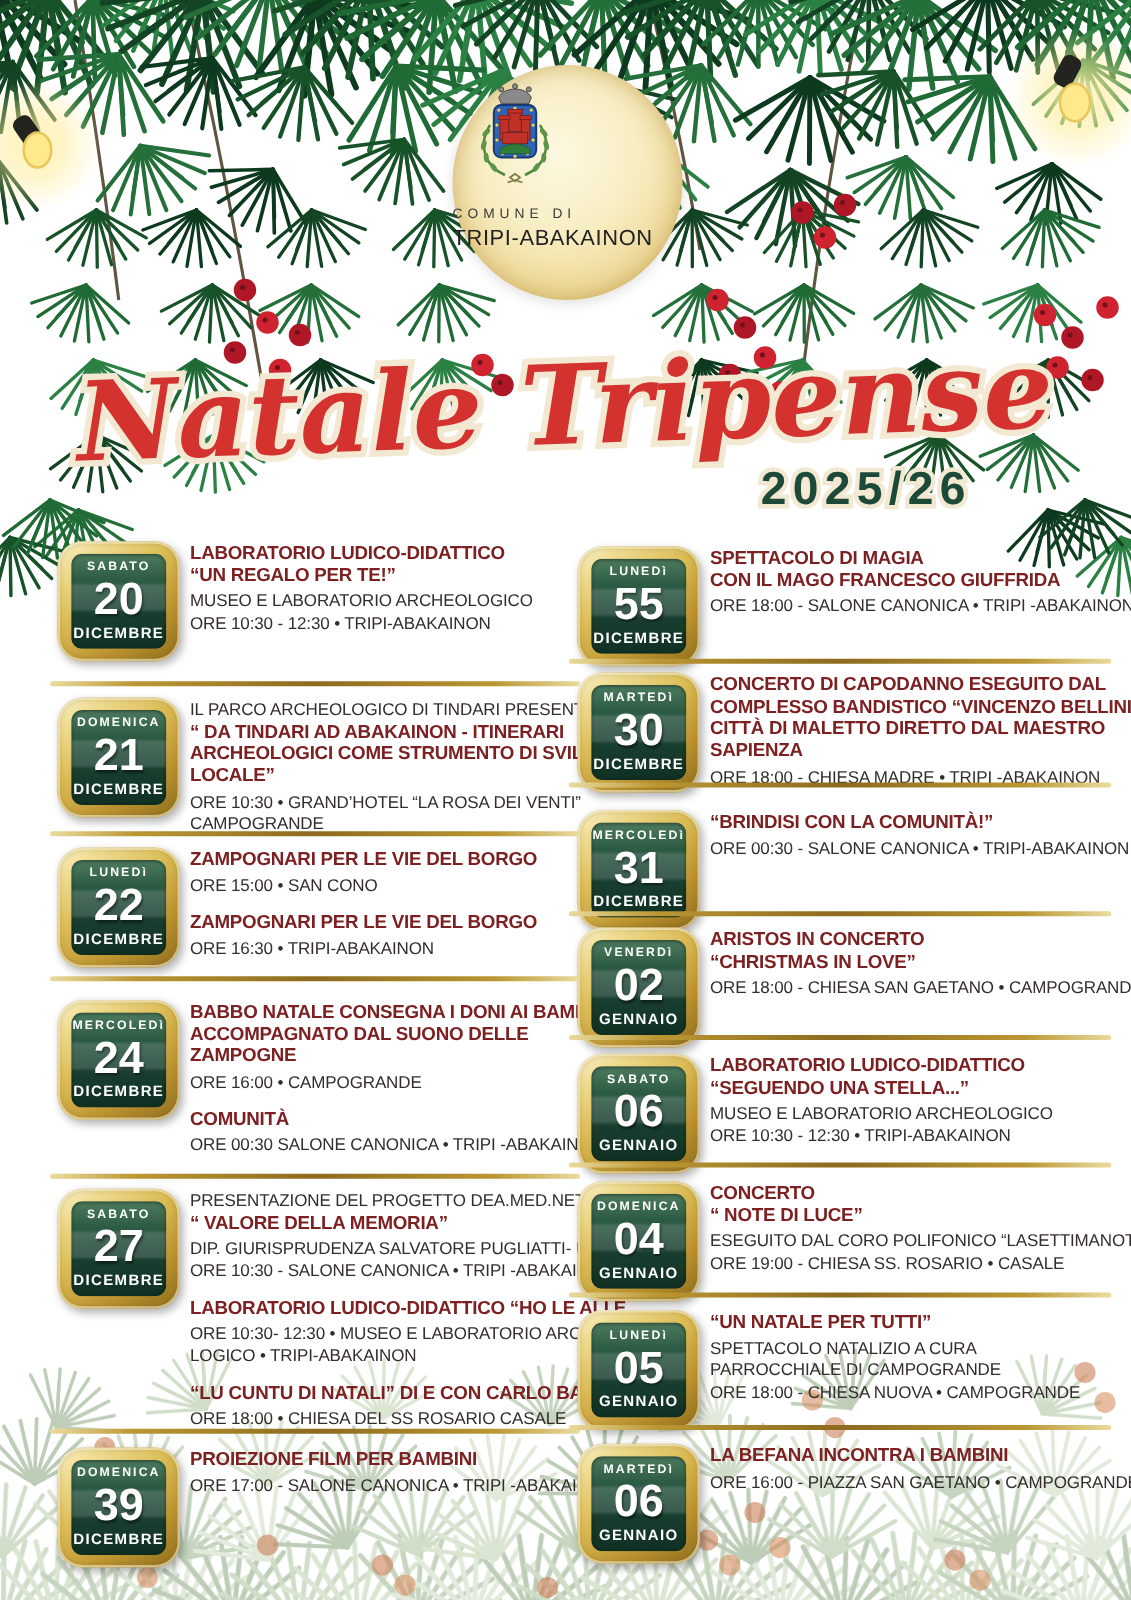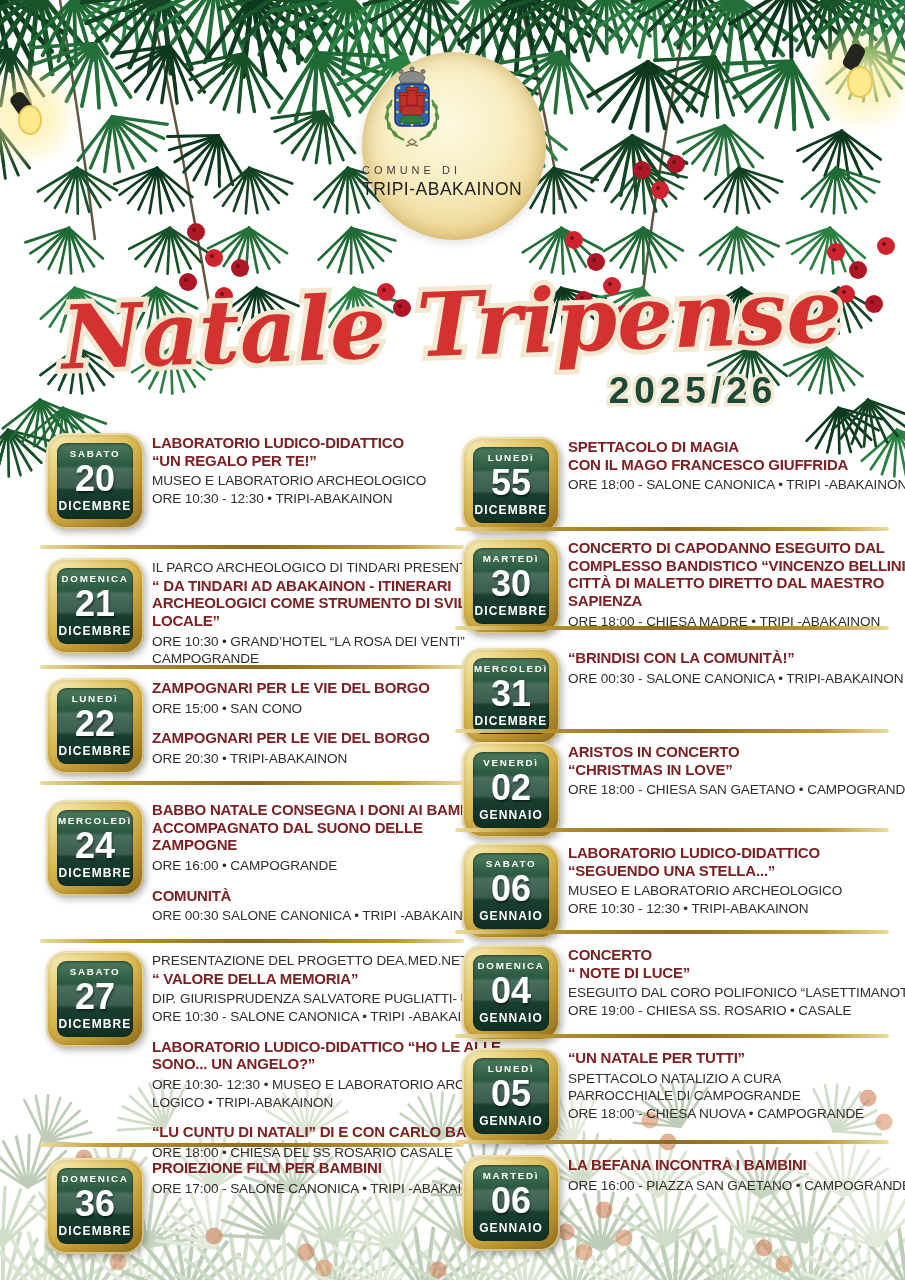--- a/index.html
+++ b/index.html
@@ -301,21 +301,21 @@
             <div class="b-day">LUNEDì</div>
             <div class="b-num">22</div>
             <div class="b-month">DICEMBRE</div>
           </div>
         </div>
         <div class="ev-text">
           <div class="line title">ZAMPOGNARI PER LE VIE DEL BORGO</div>
           <div class="line detail">ORE 15:00  • SAN CONO</div>
           <div class="line gap"></div>
           <div class="line title">ZAMPOGNARI PER LE VIE DEL BORGO</div>
-          <div class="line detail">ORE 20:30 • TRIPI-ABAKAINON</div>
+          <div class="line detail">ORE 16:30 • TRIPI-ABAKAINON</div>
         </div>
       </div>
       <div class="event" style="left: 46px; top: 800px;">
         <div class="badge">
           <div class="badge-inner">
             <div class="b-day">MERCOLEDì</div>
             <div class="b-num">24</div>
             <div class="b-month">DICEMBRE</div>
           </div>
         </div>
@@ -337,33 +337,32 @@
             <div class="b-month">DICEMBRE</div>
           </div>
         </div>
         <div class="ev-text">
           <div class="line detail">PRESENTAZIONE DEL PROGETTO DEA.MED.NET</div>
           <div class="line title">“ VALORE DELLA MEMORIA”</div>
           <div class="line detail">DIP. GIURISPRUDENZA SALVATORE PUGLIATTI- UNIME</div>
           <div class="line detail">ORE 10:30 - SALONE CANONICA • TRIPI -ABAKAINON</div>
           <div class="line gap"></div>
           <div class="line title">LABORATORIO LUDICO-DIDATTICO “HO LE ALI E</div>
-          <div class="line title">SONO... UN ANGELO?”</div>
           <div class="line detail">ORE 10:30- 12:30  • MUSEO E LABORATORIO ARCHEO</div>
           <div class="line detail">LOGICO • TRIPI-ABAKAINON</div>
           <div class="line gap"></div>
           <div class="line title">“LU CUNTU DI NATALI” DI E CON CARLO BARBERA</div>
           <div class="line detail">ORE 18:00 • CHIESA DEL SS ROSARIO CASALE</div>
         </div>
       </div>
       <div class="event" style="left: 46px; top: 1158px;">
         <div class="badge">
           <div class="badge-inner">
             <div class="b-day">DOMENICA</div>
-            <div class="b-num">36</div>
+            <div class="b-num">39</div>
             <div class="b-month">DICEMBRE</div>
           </div>
         </div>
         <div class="ev-text">
           <div class="line title">PROIEZIONE FILM PER BAMBINI</div>
           <div class="line detail">ORE 17:00 - SALONE CANONICA • TRIPI -ABAKAINON</div>
         </div>
       </div>
       <div class="sep" style="left: 40px; top: 545px; width: 424px;"></div>
       <div class="sep" style="left: 40px; top: 665px; width: 424px;"></div>

